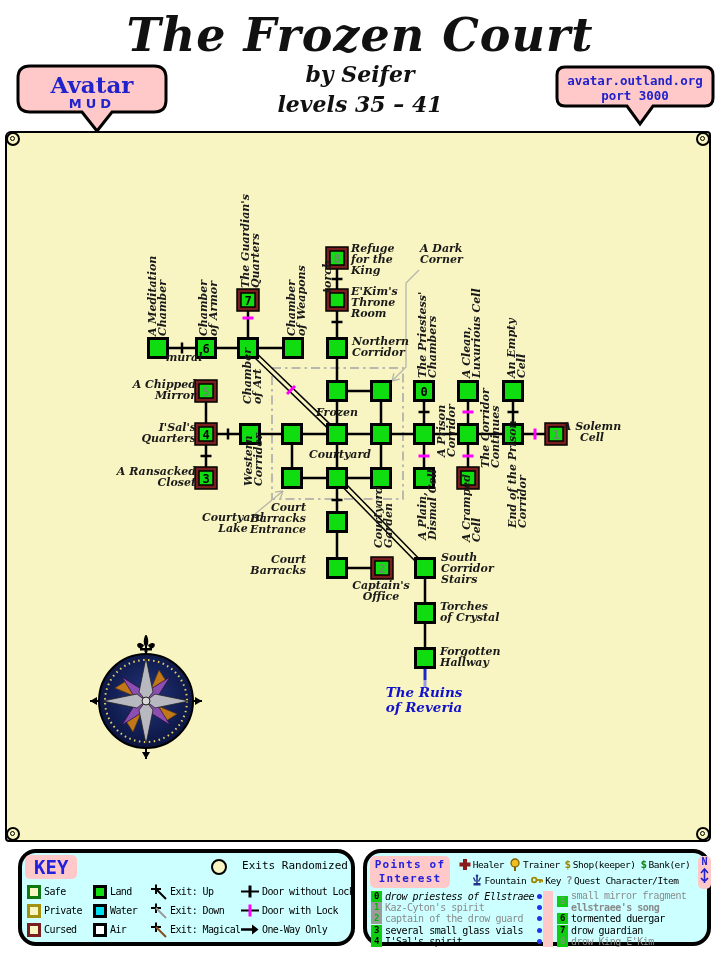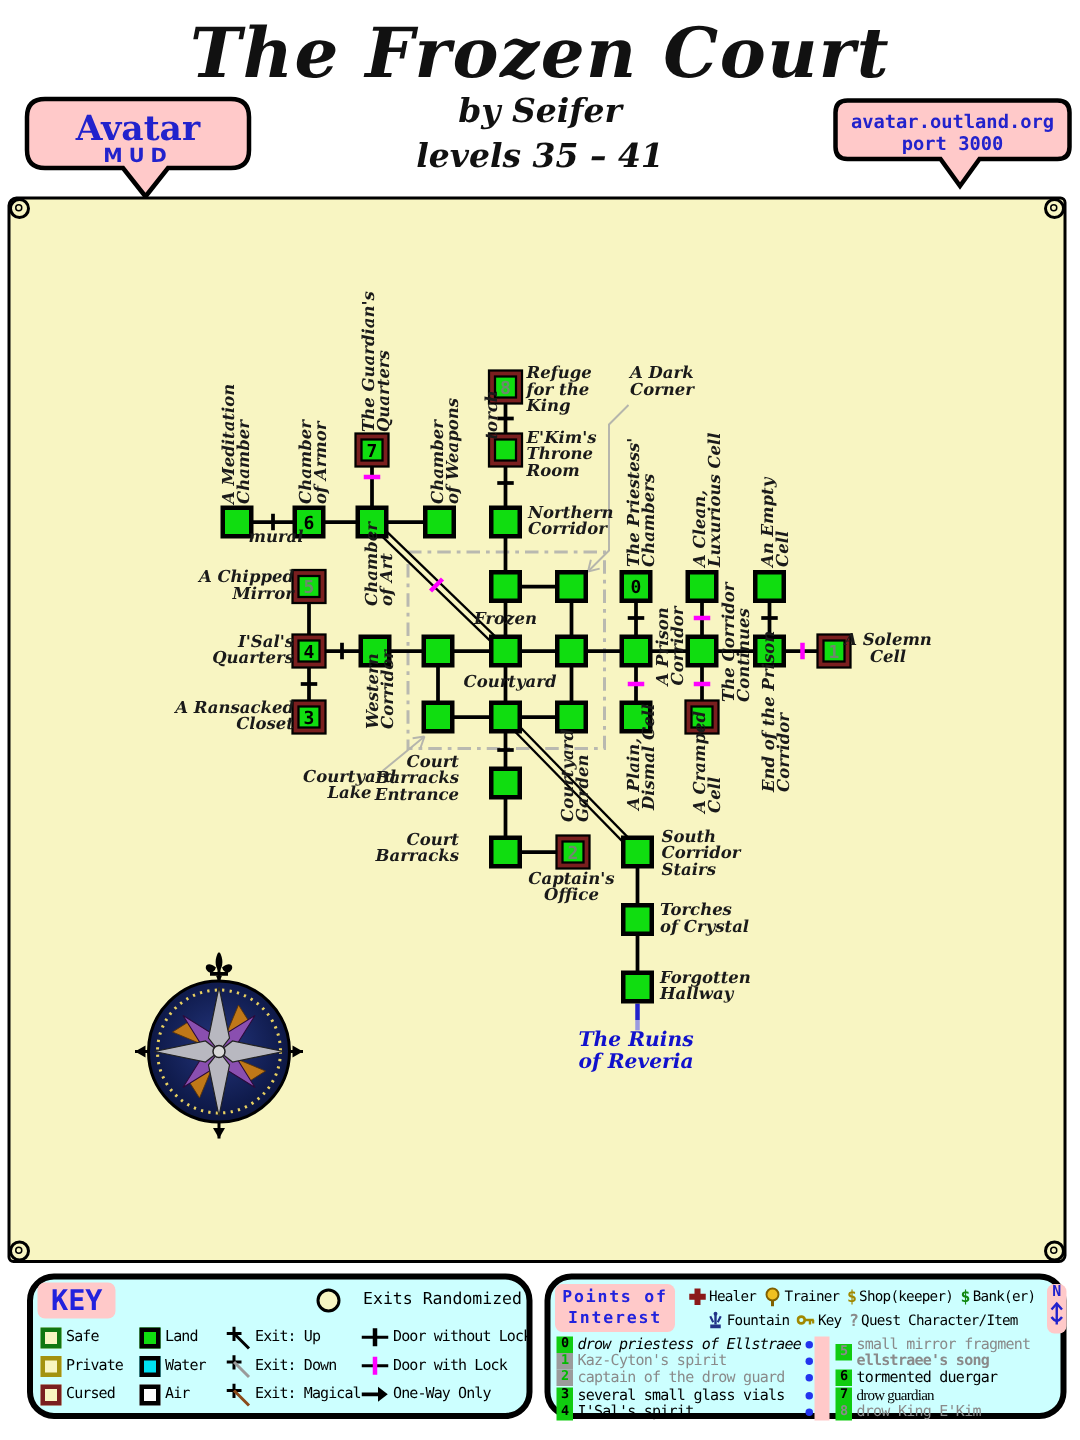--- a/index.html
+++ b/index.html
@@ -560,33 +560,33 @@
           <div class="poi-row" style="left: 0px; top: 33.6px;">
             <span class="chip green" style="color: rgb(0, 0, 0);">3</span>
             <span style="color: rgb(0, 0, 0);">several small glass vials</span>
           </div>
           <div class="poi-row" style="left: 0px; top: 44.8px;">
             <span class="chip green" style="color: rgb(0, 0, 0);">4</span>
             <span style="color: rgb(0, 0, 0);">I'Sal's spirit</span>
           </div>
           <div class="poi-row" style="left: 186px; top: 0px;">
             <span class="chip green" style="color: rgb(138, 138, 138); position: relative; top: 5px;">5</span>
-            <span style="color: rgb(138, 138, 138);">small mirror fragment</span>
+            <span style="color: rgb(138, 138, 138); font-family: Liberation Mono, monospace;">small mirror fragment</span>
           </div>
           <div class="poi-row" style="left: 186px; top: 11.2px;">
             <span style="width: 11px; flex: 0 0 auto;"></span>
             <span style="color: rgb(138, 138, 138); font-weight: bold;">ellstraee's song</span>
           </div>
           <div class="poi-row" style="left: 186px; top: 22.4px;">
             <span class="chip green" style="color: rgb(0, 0, 0);">6</span>
             <span style="color: rgb(0, 0, 0);">tormented duergar</span>
           </div>
           <div class="poi-row" style="left: 186px; top: 33.6px;">
             <span class="chip green" style="color: rgb(0, 0, 0);">7</span>
-            <span style="color: rgb(0, 0, 0); font-family: Liberation Serif, serif;">drow guardian</span>
+            <span style="color: rgb(0, 0, 0);">drow guardian</span>
           </div>
           <div class="poi-row" style="left: 186px; top: 44.8px;">
             <span class="chip green" style="color: rgb(138, 138, 138);">8</span>
             <span style="color: rgb(138, 138, 138);">drow King E'Kim</span>
           </div>
           <span class="dot" style="left: 166px; top: 3px;"></span>
           <span class="dot" style="left: 166px; top: 14.2px;"></span>
           <span class="dot" style="left: 166px; top: 25.4px;"></span>
           <span class="dot" style="left: 166px; top: 36.6px;"></span>
           <span class="dot" style="left: 166px; top: 47.8px;"></span>

